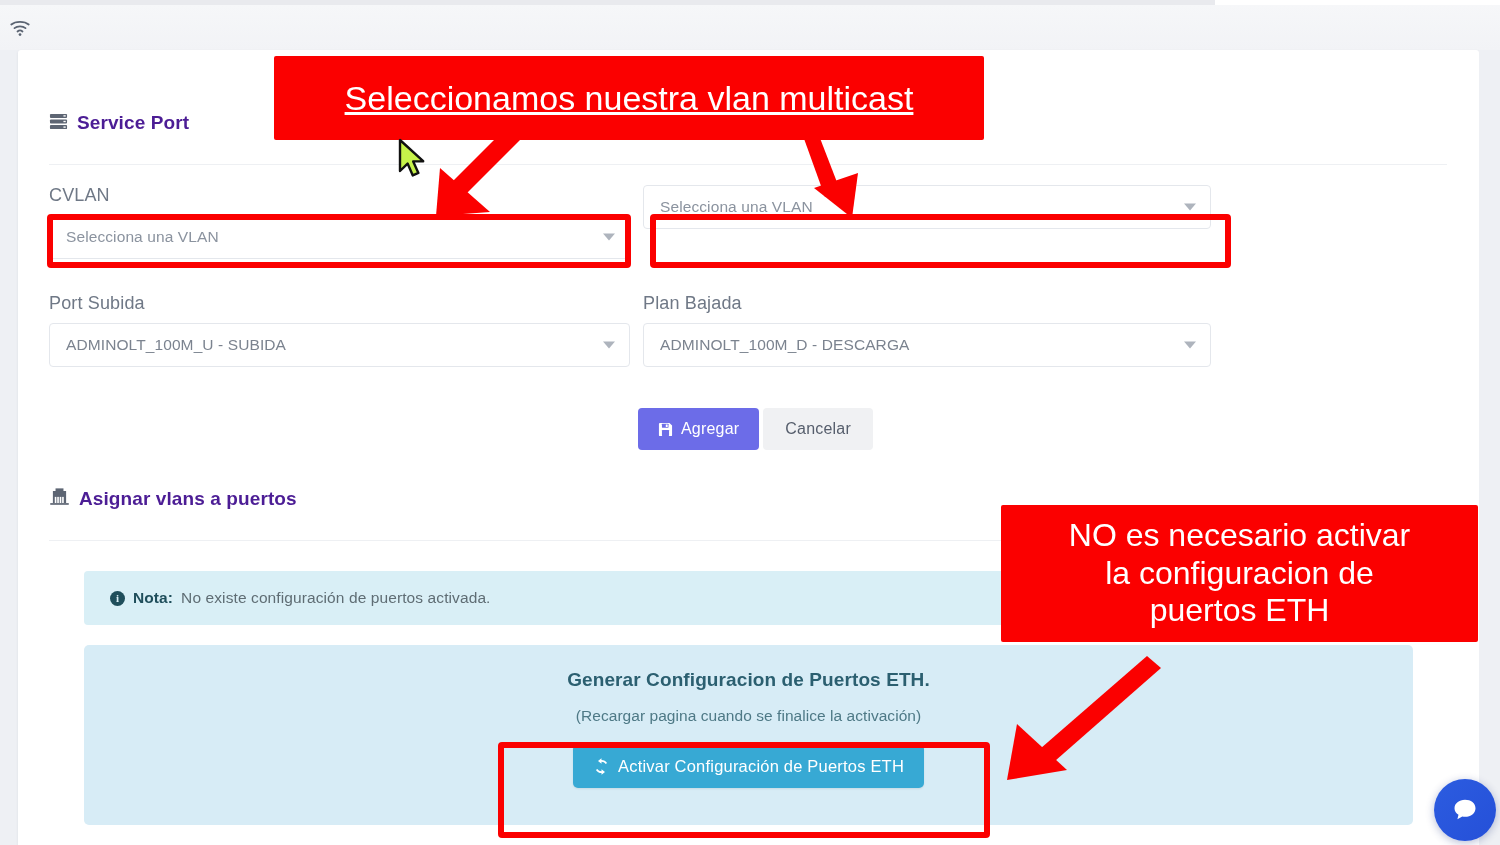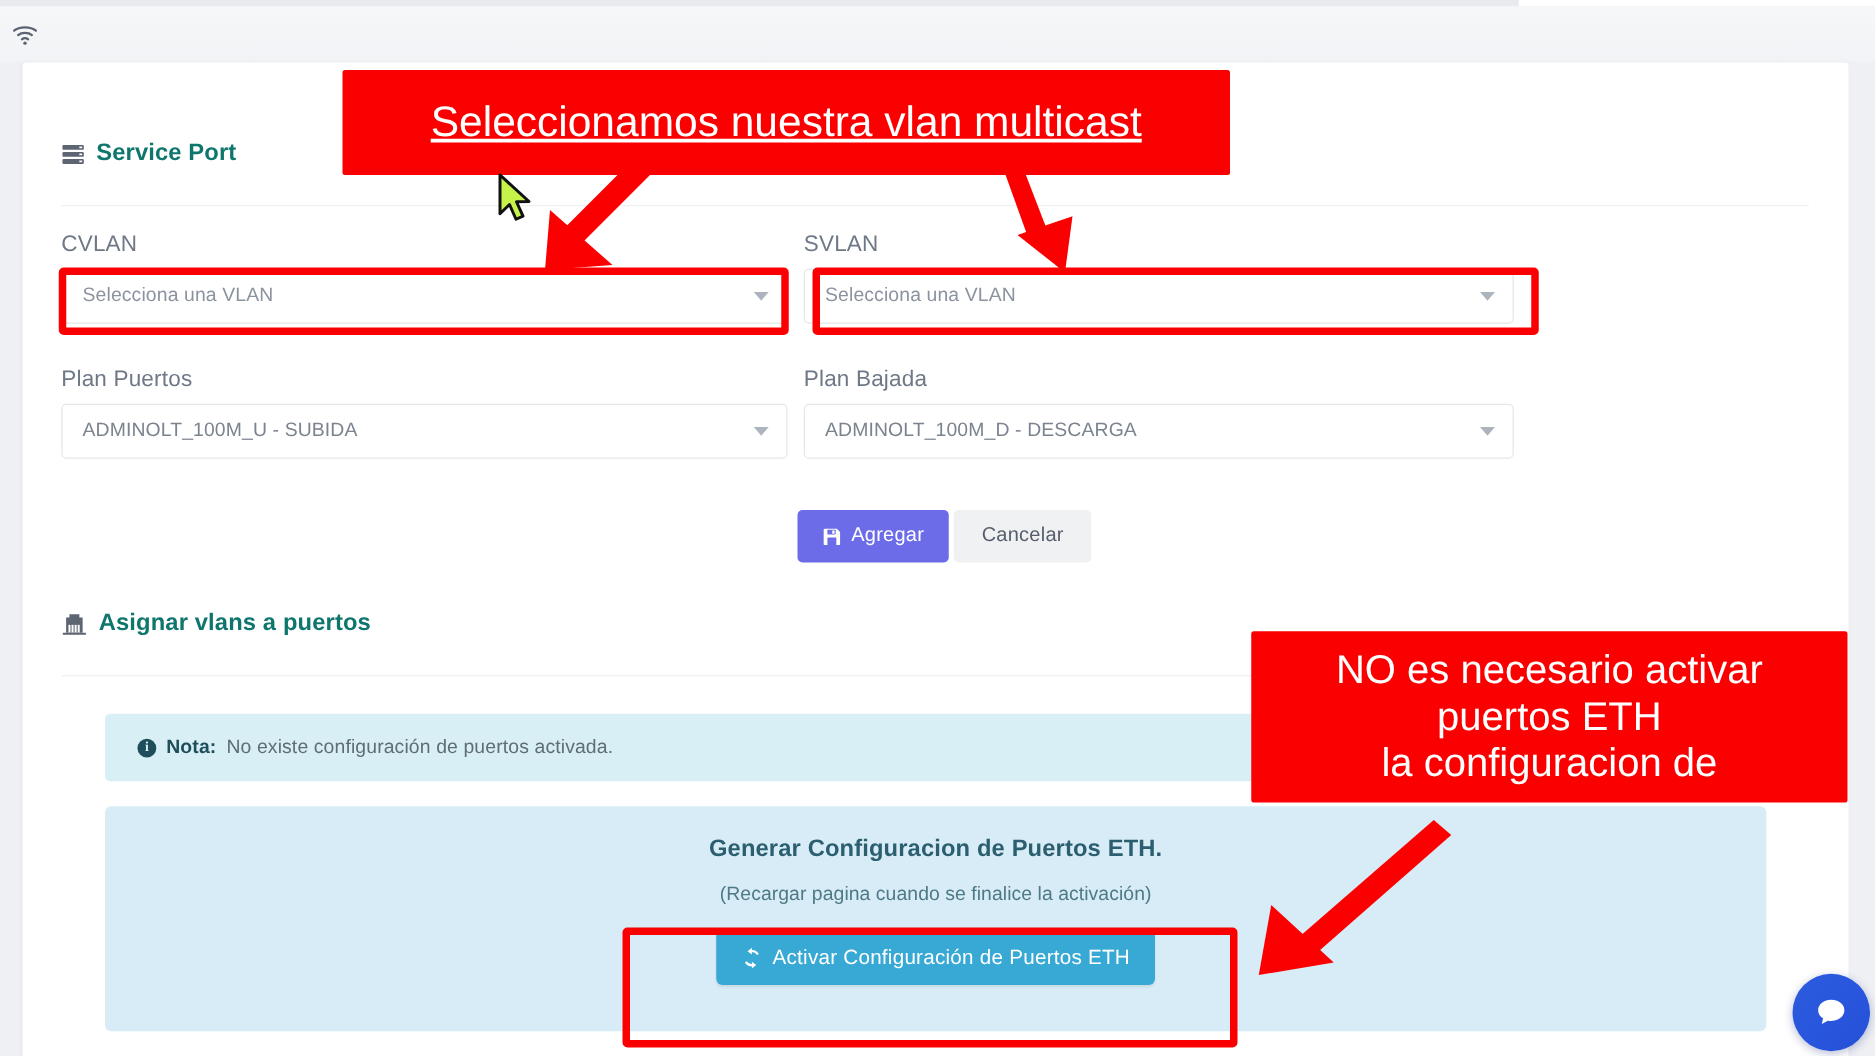--- a/index.html
+++ b/index.html
@@ -73,23 +73,23 @@
   .right-gutter {
     position: absolute;
     left: 1479px; top: 50px;
     width: 21px; height: 795px;
     background: #eef0f4;
   }
 
   
   .section-head {
     display: flex;
-    align-items: center;
+    align-items: flex-start;
     gap: 9px;
-    color: #0f766e;
+    color: #4c1d95;
     font-size: 19px;
     font-weight: 700;
     letter-spacing: .1px;
   }
   .section-head .glyph { color: #5d6573; display: flex; align-items: center; }
 
   .hr {
     height: 1px;
     background: #eef0f3;
     width: 100%;
@@ -300,29 +300,28 @@
 
     <div style="position:absolute;left:31px;top:135px;width:581px;">
       <div class="field-label">CVLAN</div>
       <div class="select-box">
         <span>Selecciona una VLAN</span>
         <span class="caret"></span>
       </div>
     </div>
 
     <div style="position:absolute;left:625px;top:135px;width:568px;">
-      <div class="field-label">SVLAN</div>
       <div class="select-box">
         <span>Selecciona una VLAN</span>
         <span class="caret"></span>
       </div>
     </div>
 
     <div style="position:absolute;left:31px;top:243px;width:581px;">
-      <div class="field-label">Plan Puertos</div>
+      <div class="field-label">Port Subida</div>
       <div class="select-box filled">
         <span>ADMINOLT_100M_U - SUBIDA</span>
         <span class="caret"></span>
       </div>
     </div>
 
     <div style="position:absolute;left:625px;top:243px;width:568px;">
       <div class="field-label">Plan Bajada</div>
       <div class="select-box filled">
         <span>ADMINOLT_100M_D - DESCARGA</span>
@@ -394,22 +393,22 @@
   <div class="hl-box" style="left:47px;top:214px;width:584px;height:54px;"></div>
   <div class="hl-box" style="left:650px;top:214px;width:581px;height:54px;"></div>
   <div class="hl-box" style="left:498px;top:742px;width:492px;height:96px;"></div>
 
   <div class="anno" style="left:274px;top:56px;width:710px;height:84px;font-size:34px;text-decoration:underline;">
     <span>Seleccionamos nuestra vlan multicast</span>
   </div>
 
   <div class="anno" style="left:1001px;top:505px;width:477px;height:137px;font-size:32px;">
     <span>NO es necesario activar</span>
+    <span>la configuracion de</span>
     <span>puertos ETH</span>
-    <span>la configuracion de</span>
   </div>
 
   <svg class="arrow-svg" style="left:420px;top:118px;" width="110" height="110" viewBox="0 0 110 110">
     <g fill="#fb0000">
       <path d="M92 4 L105 17 L45 77 L32 64 Z"></path>
       <path d="M16 98 L20 50 L70 94 Z"></path>
     </g>
   </svg>
 
   <svg class="arrow-svg" style="left:780px;top:118px;" width="90" height="110" viewBox="0 0 90 110">

